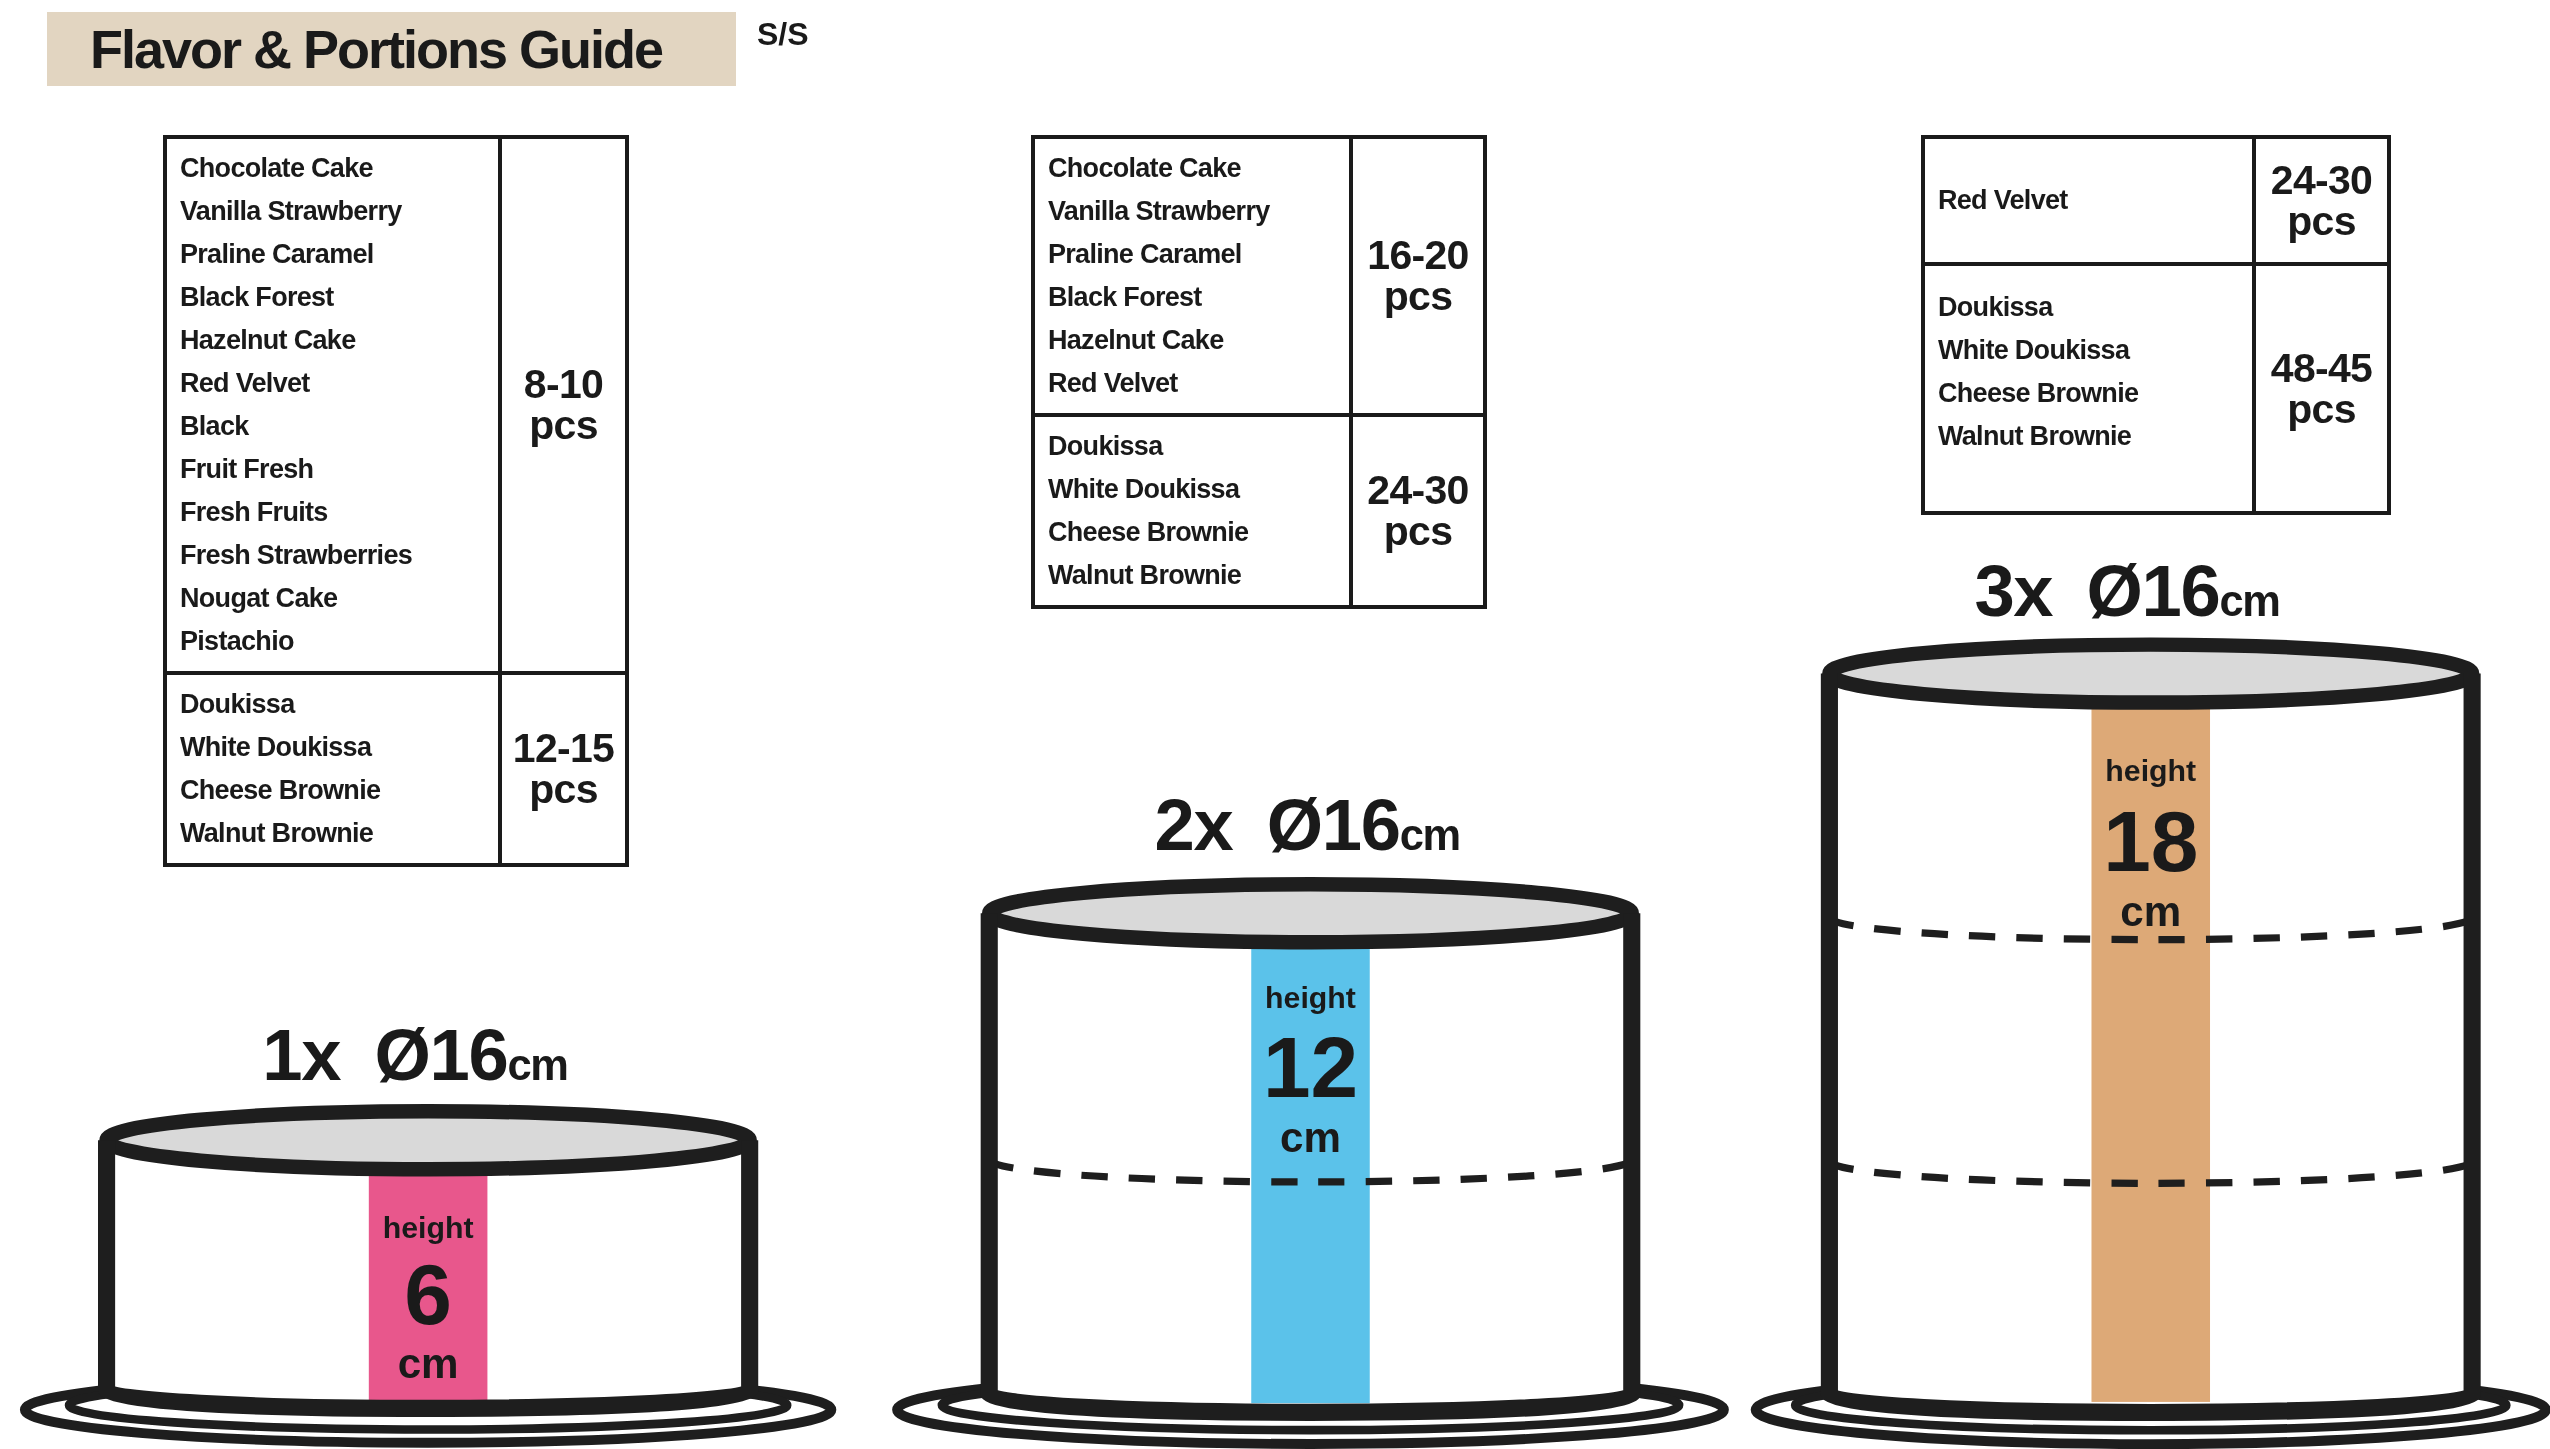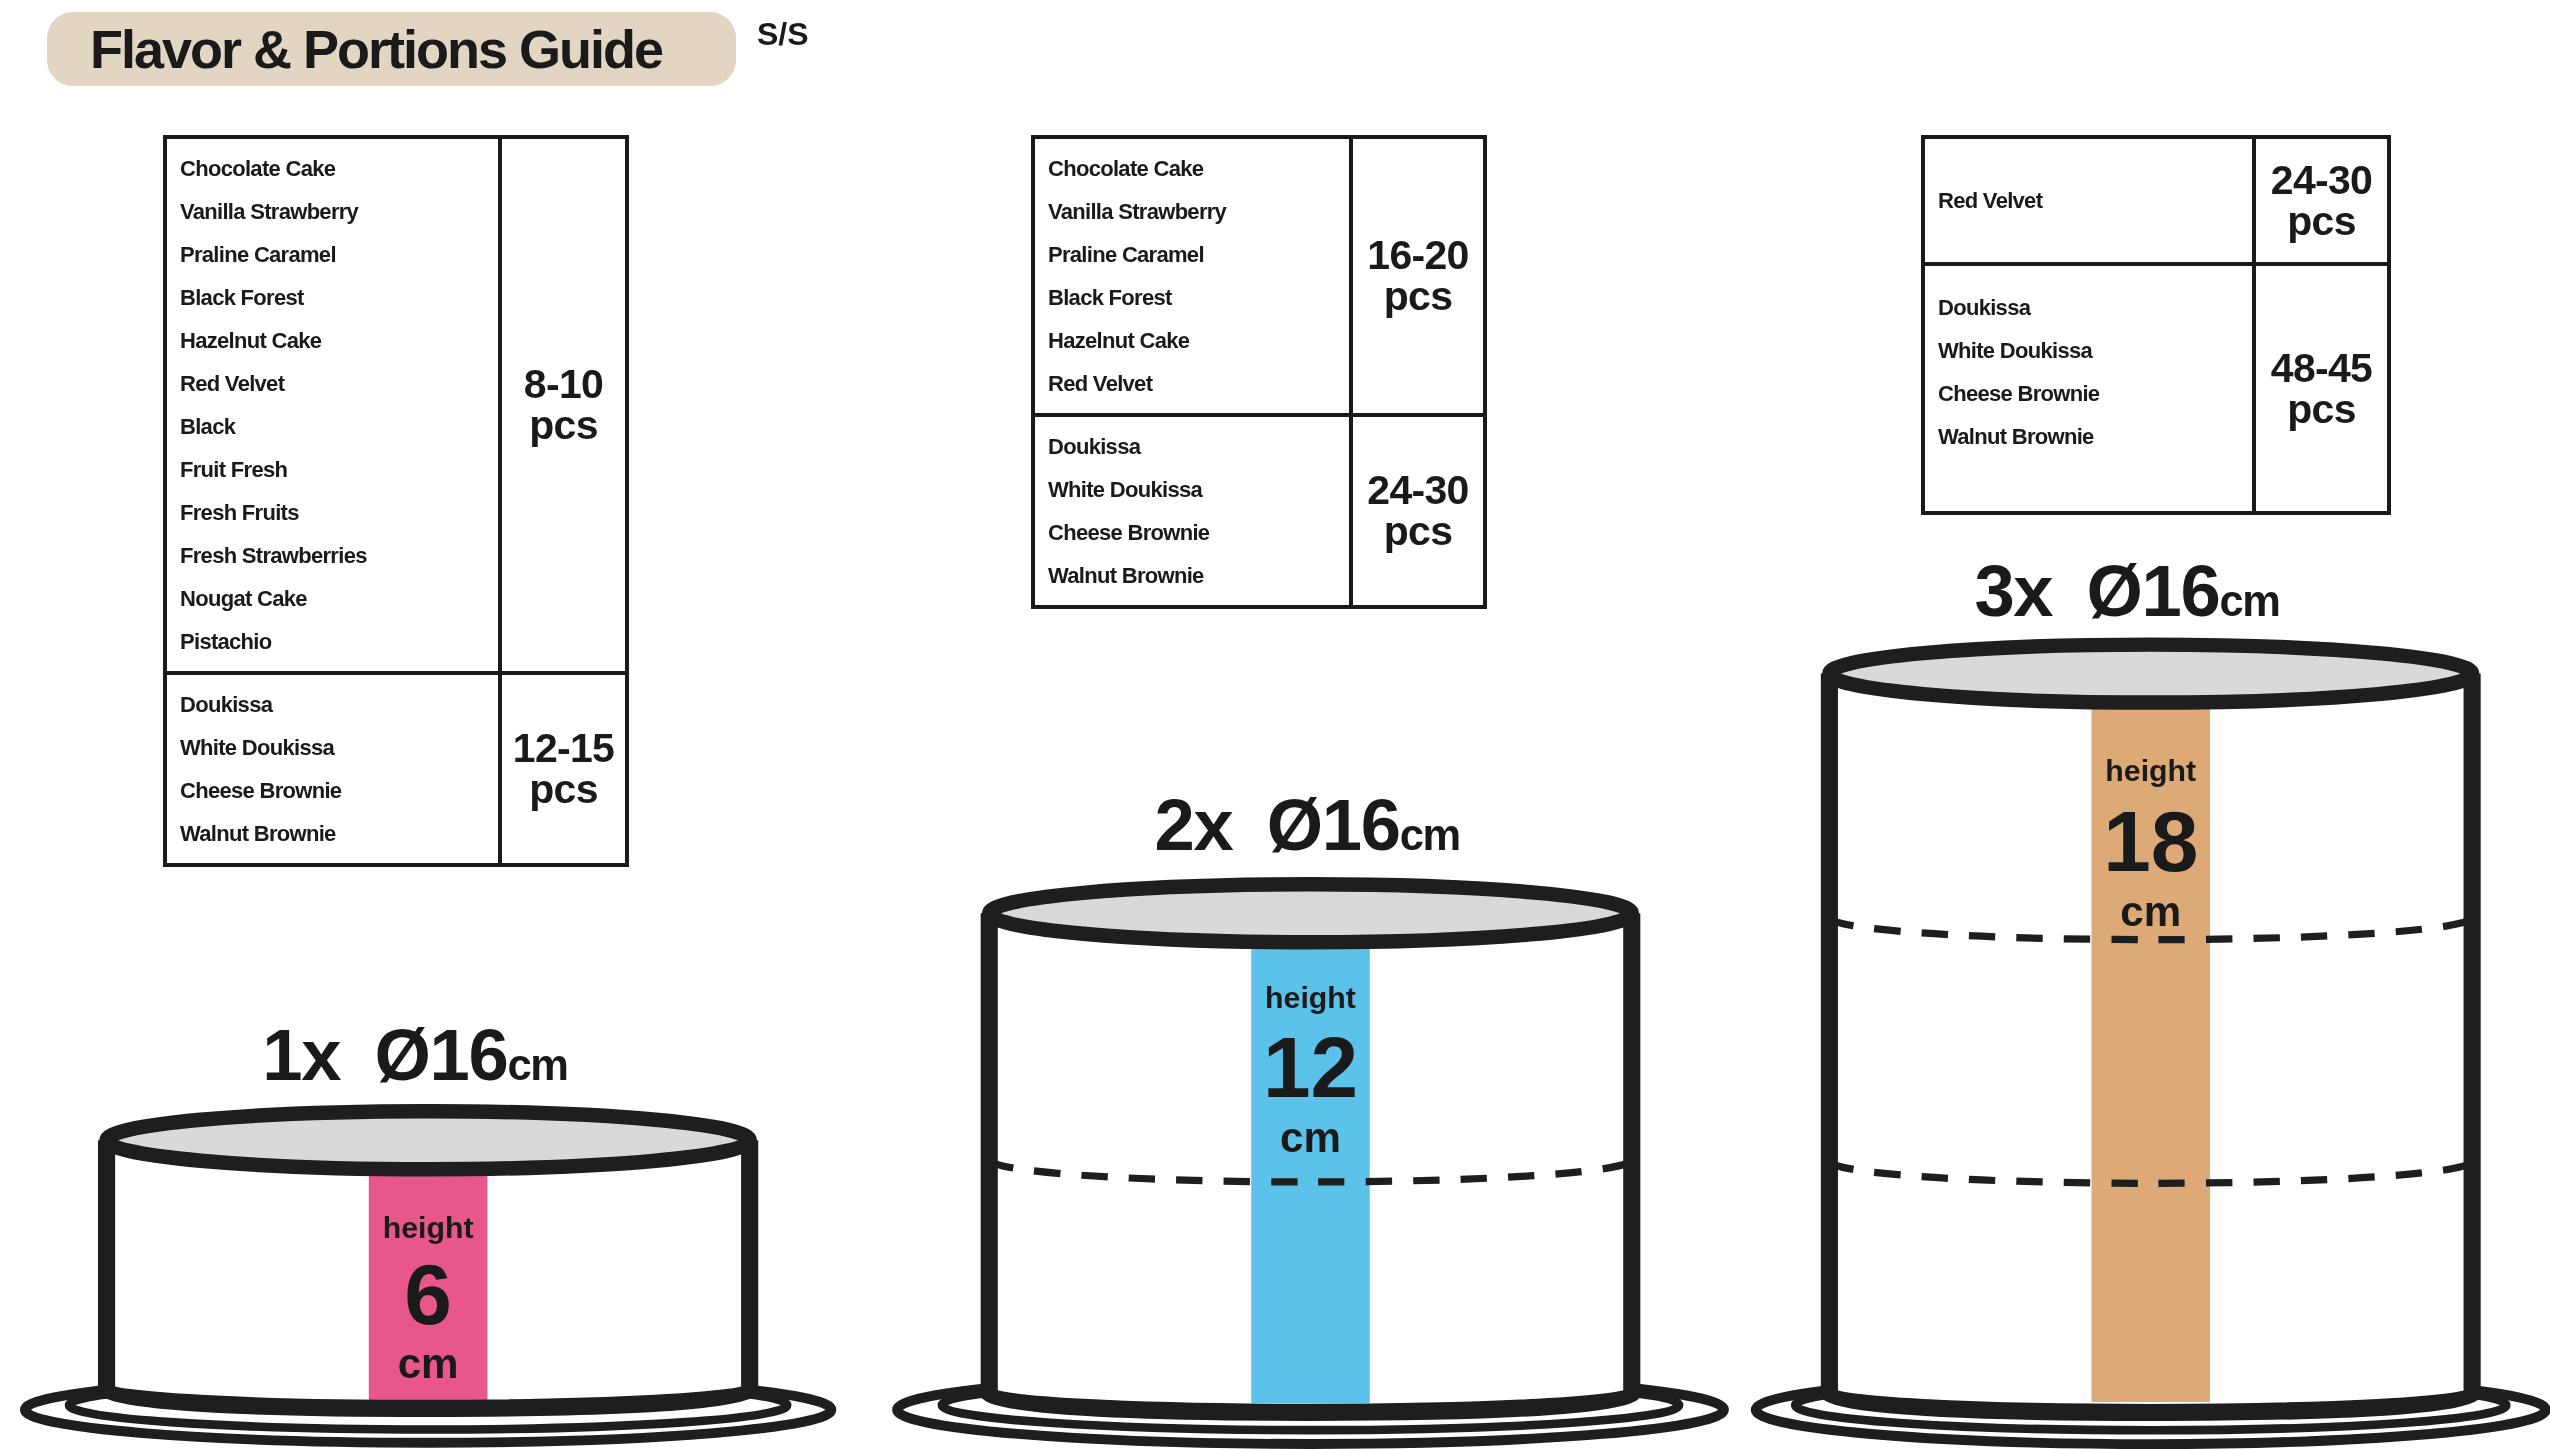--- a/index.html
+++ b/index.html
@@ -23,21 +23,21 @@
     position:absolute;left:757px;top:16px;font-size:32px;font-weight:bold;
   }
   
   .ftable{
     position:absolute;background:#fff;border:4.6px solid #1a1a1a;box-sizing:border-box;
   }
   .trow{display:flex;align-items:stretch;}
   .trow + .trow{border-top:4.6px solid #1a1a1a;}
   .cell{box-sizing:border-box;}
   .cell.flavors{flex:1;padding:8px 13px;display:flex;flex-direction:column;justify-content:center;}
-  .flavor-line{font-size:22px;font-weight:bold;line-height:43px;letter-spacing:-0.7px;white-space:nowrap;}
+  .flavor-line{font-size:27px;font-weight:bold;line-height:43px;letter-spacing:-0.7px;white-space:nowrap;}
   .cell.pcs{
     border-left:4.6px solid #1a1a1a;display:flex;flex-direction:column;
     justify-content:center;align-items:center;
     font-size:41px;font-weight:bold;line-height:41px;letter-spacing:-0.7px;
   }
   #table-1 .cell.pcs{width:127px;}
   #table-2 .cell.pcs{width:134px;}
   #table-3 .cell.pcs{width:135px;}
   #table-3 .trow-1 .cell.flavors{padding:40px 13px;}
   #table-3 .trow-2 .cell.flavors{padding:20px 13px 53px 13px;}
@@ -50,21 +50,21 @@
   .cake-label .unit{font-size:66px;}
   .height-label{font-size:46px;}
   .height-num{font-size:130px;}
   .height-unit{font-size:64px;}
 </style>
 </head>
 <body>
 
 <div id="canvas">
 
-  <div class="title-bar" style="background:#E2D5C1;border-radius:26px;">
+  <div class="title-bar" style="background:#E2D5C1;">
     <div class="title-text">Flavor &amp; Portions Guide</div>
   </div>
   <div class="season-text">S/S</div>
 
   <div class="ftable" id="table-1" style="left:163px;top:135px;width:466px;">
     <div class="trow trow-1">
       <div class="cell flavors">
           <div class="flavor-line">Chocolate Cake</div>
           <div class="flavor-line">Vanilla Strawberry</div>
           <div class="flavor-line">Praline Caramel</div>

